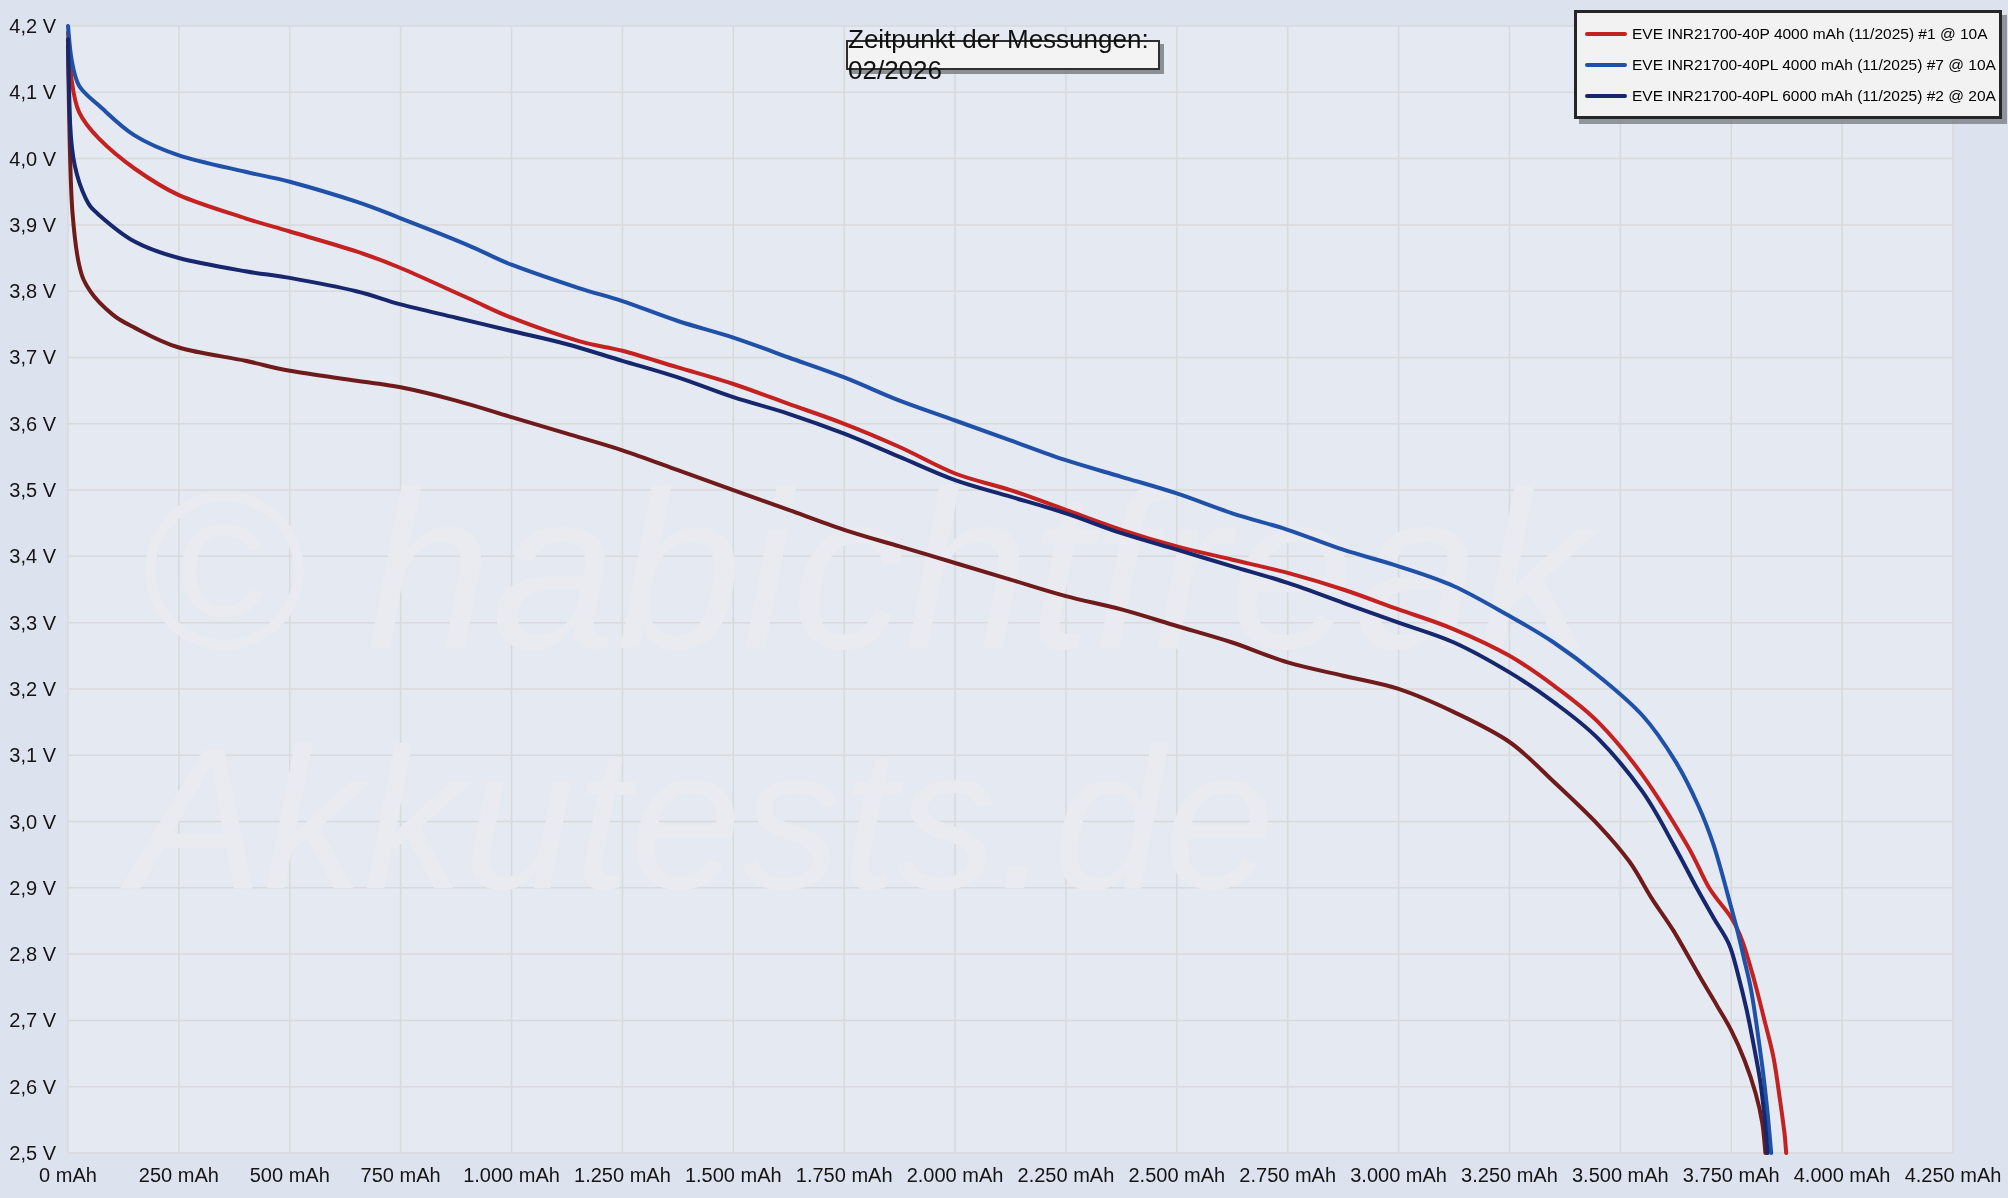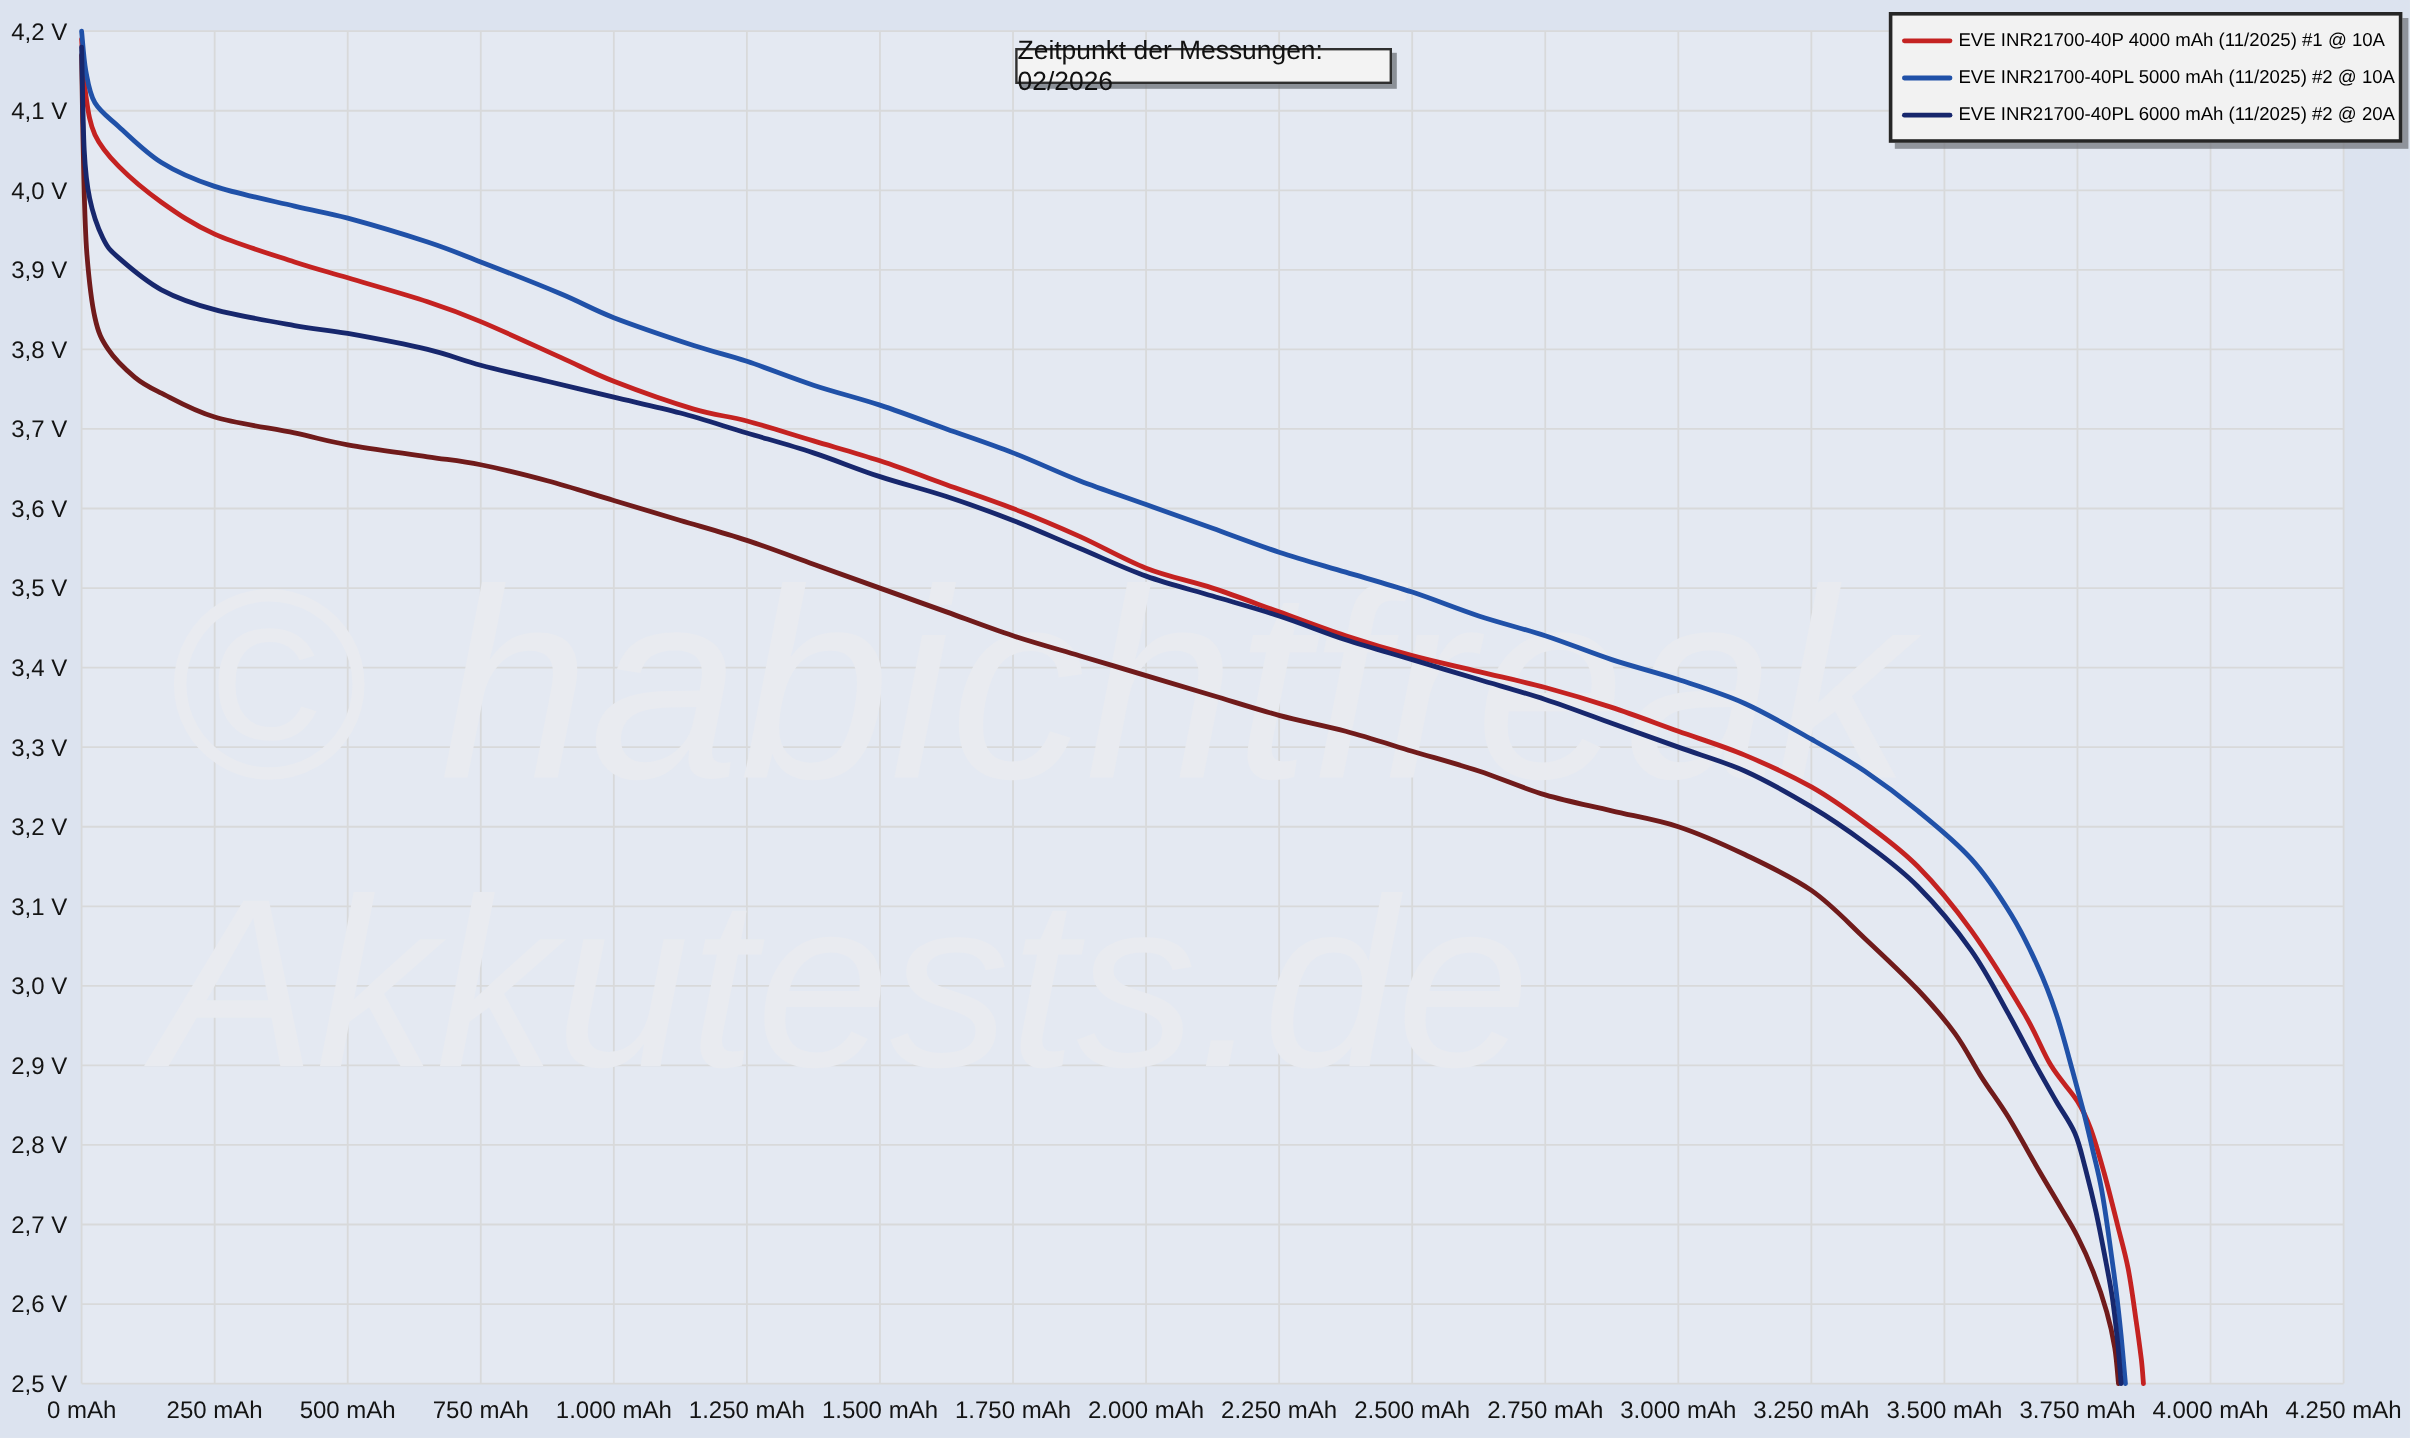--- a/index.html
+++ b/index.html
@@ -15,21 +15,21 @@
   }
   #chart-svg{position:absolute;left:0;top:0;}
   .note-box{
     position:absolute;
     left:846px;top:40px;
     width:310px;height:26px;
     background:#f3f3f3;
     border:2px solid #2f2f2f;
     box-shadow:4px 4px 0 rgba(110,113,120,.75);
     display:flex;align-items:center;justify-content:center;
-    font-size:22px;color:#111;
+    font-size:26px;color:#111;
     z-index:5;
   }
   .legend{
     position:absolute;
     left:1574px;top:10px;
     width:428px;
     background:#f2f2f2;
     border:3px solid #262626;
     box-shadow:5px 5px 0 rgba(110,113,120,.7);
     box-sizing:border-box;
@@ -136,20 +136,20 @@
   <div class="note-box">
     <span>Zeitpunkt der Messungen: 02/2026</span>
   </div>
   <div class="legend" id="legend">
       <div class="legend-row">
         <div class="legend-swatch" style="background: rgb(196, 34, 33);"></div>
         <div class="legend-label">EVE INR21700-40P 4000 mAh (11/2025) #1 @ 10A</div>
       </div>
       <div class="legend-row">
         <div class="legend-swatch" style="background: rgb(32, 81, 168);"></div>
-        <div class="legend-label">EVE INR21700-40PL 5000 mAh (11/2025) #2 @ 10A</div>
+        <div class="legend-label">EVE INR21700-40PL 4000 mAh (11/2025) #7 @ 10A</div>
       </div>
       <div class="legend-row">
         <div class="legend-swatch" style="background: rgb(23, 39, 109);"></div>
         <div class="legend-label">EVE INR21700-40PL 6000 mAh (11/2025) #2 @ 20A</div>
       </div>
     </div>
 </div>
 
 </body></html>

